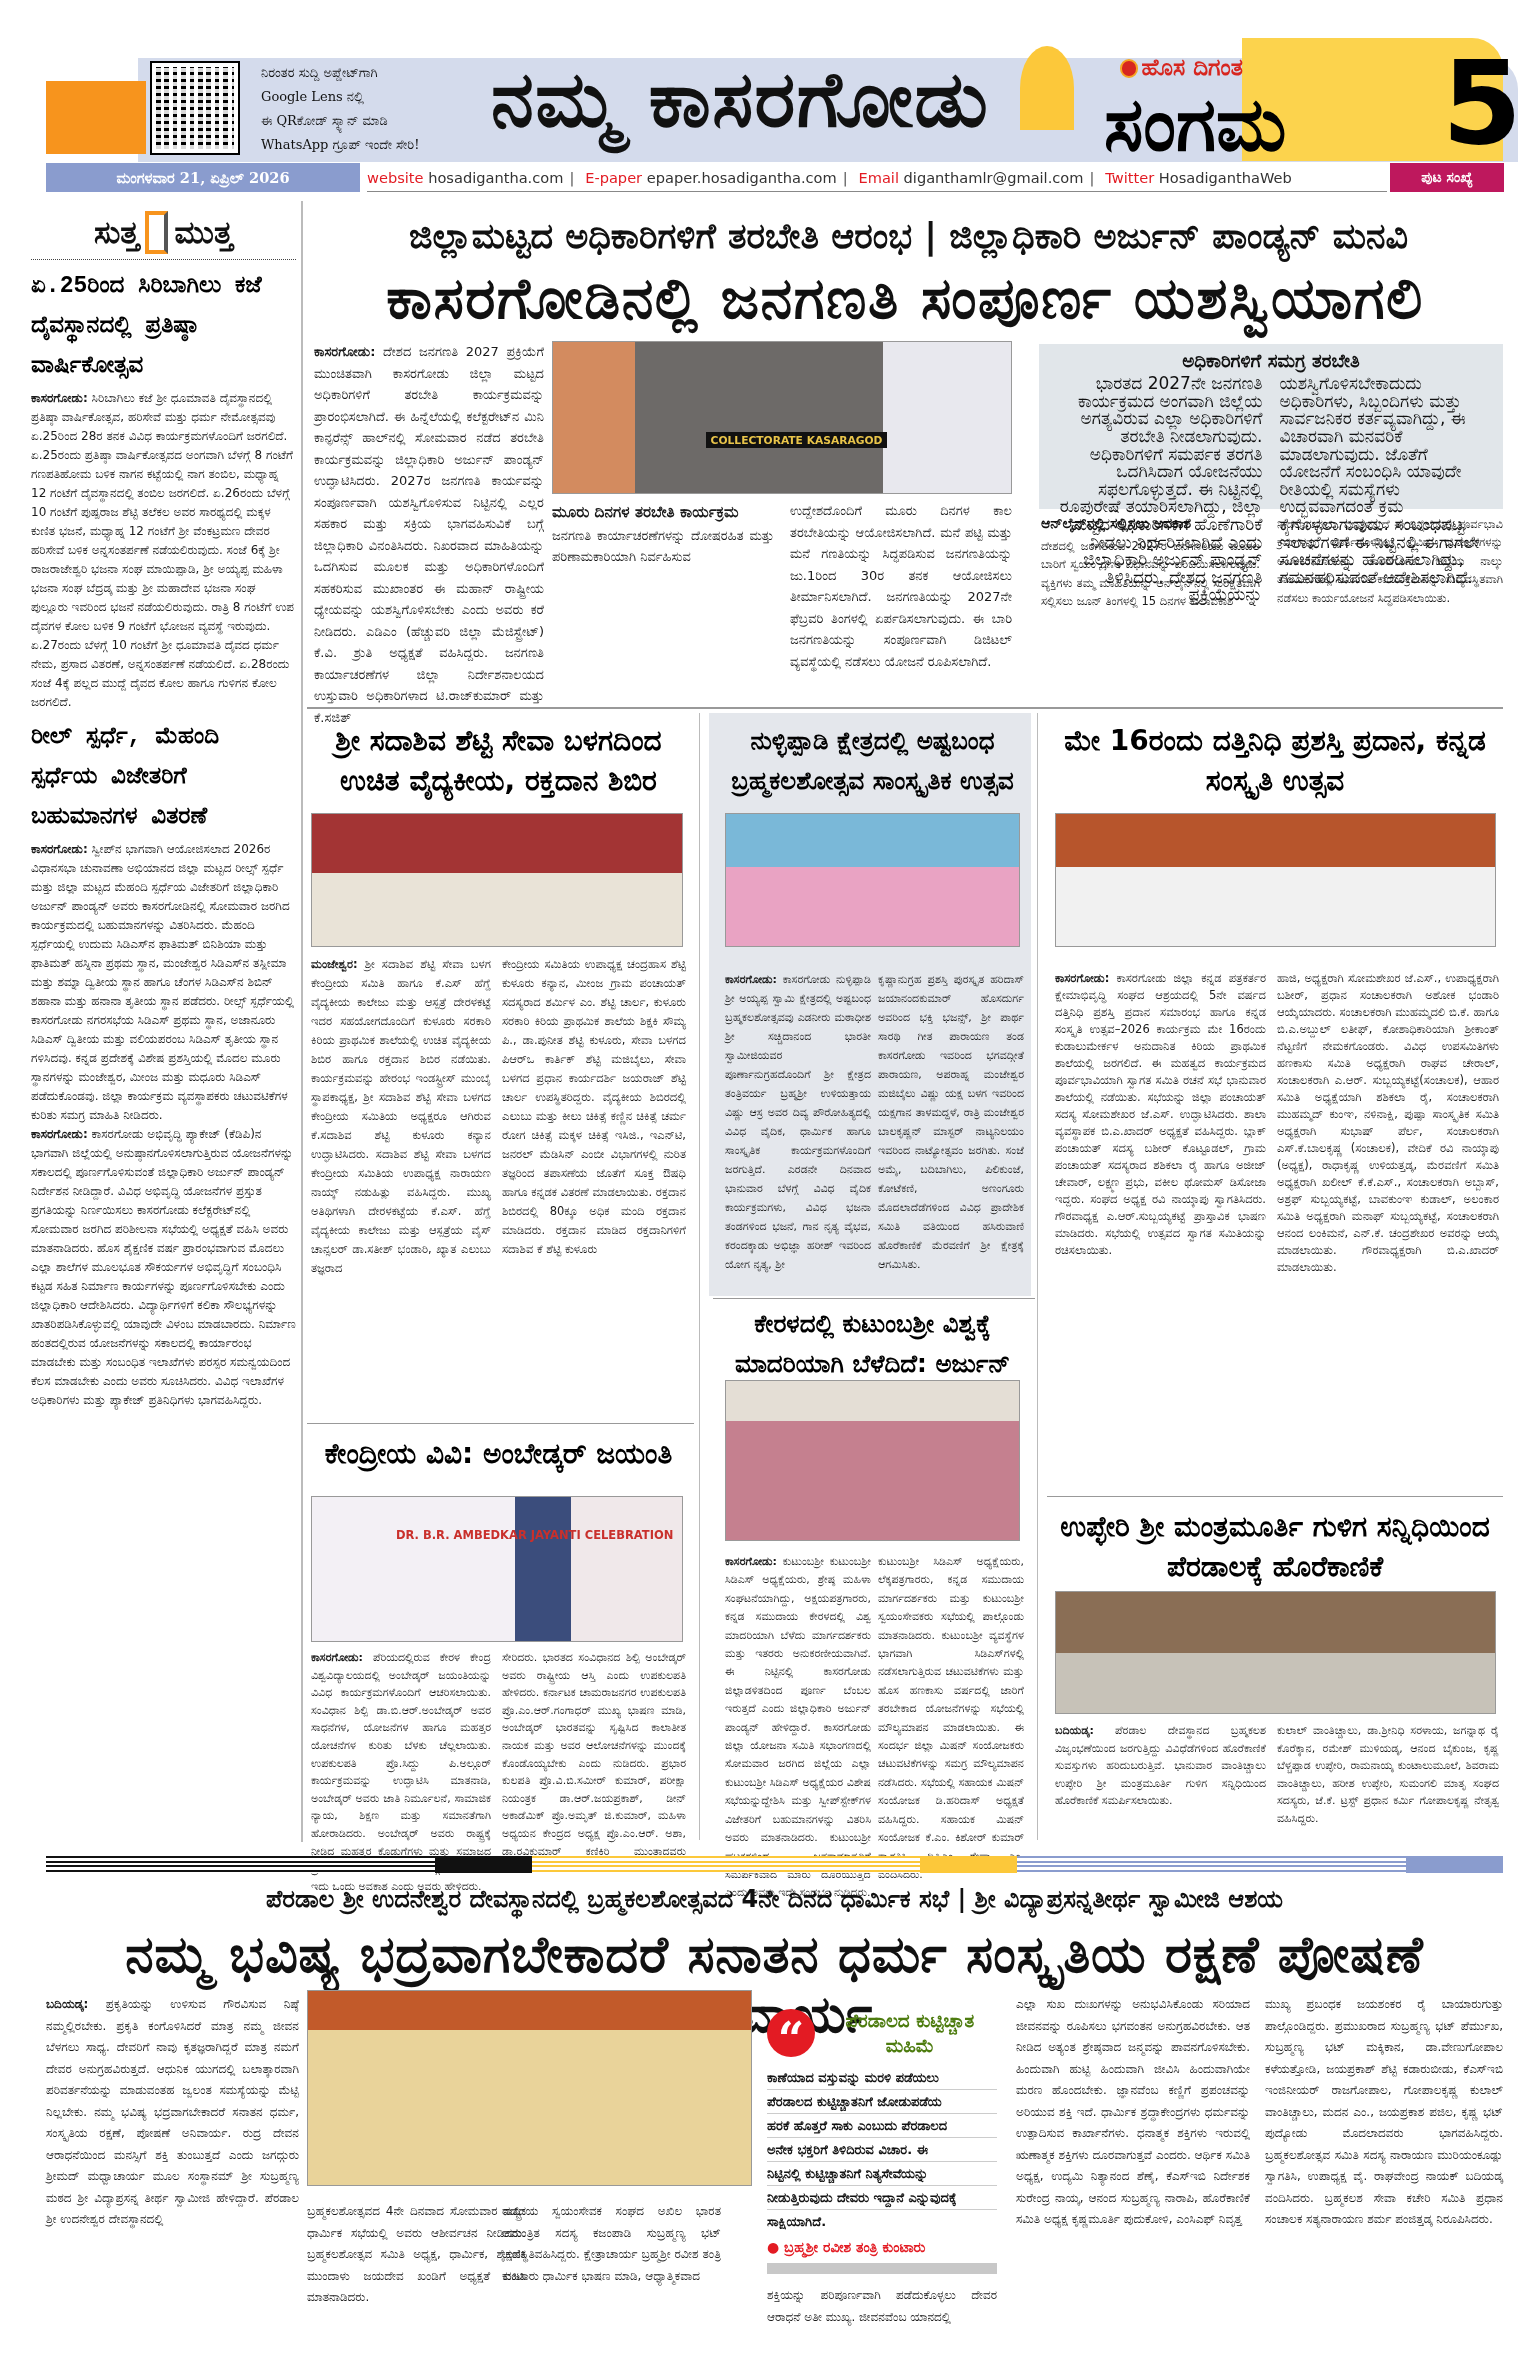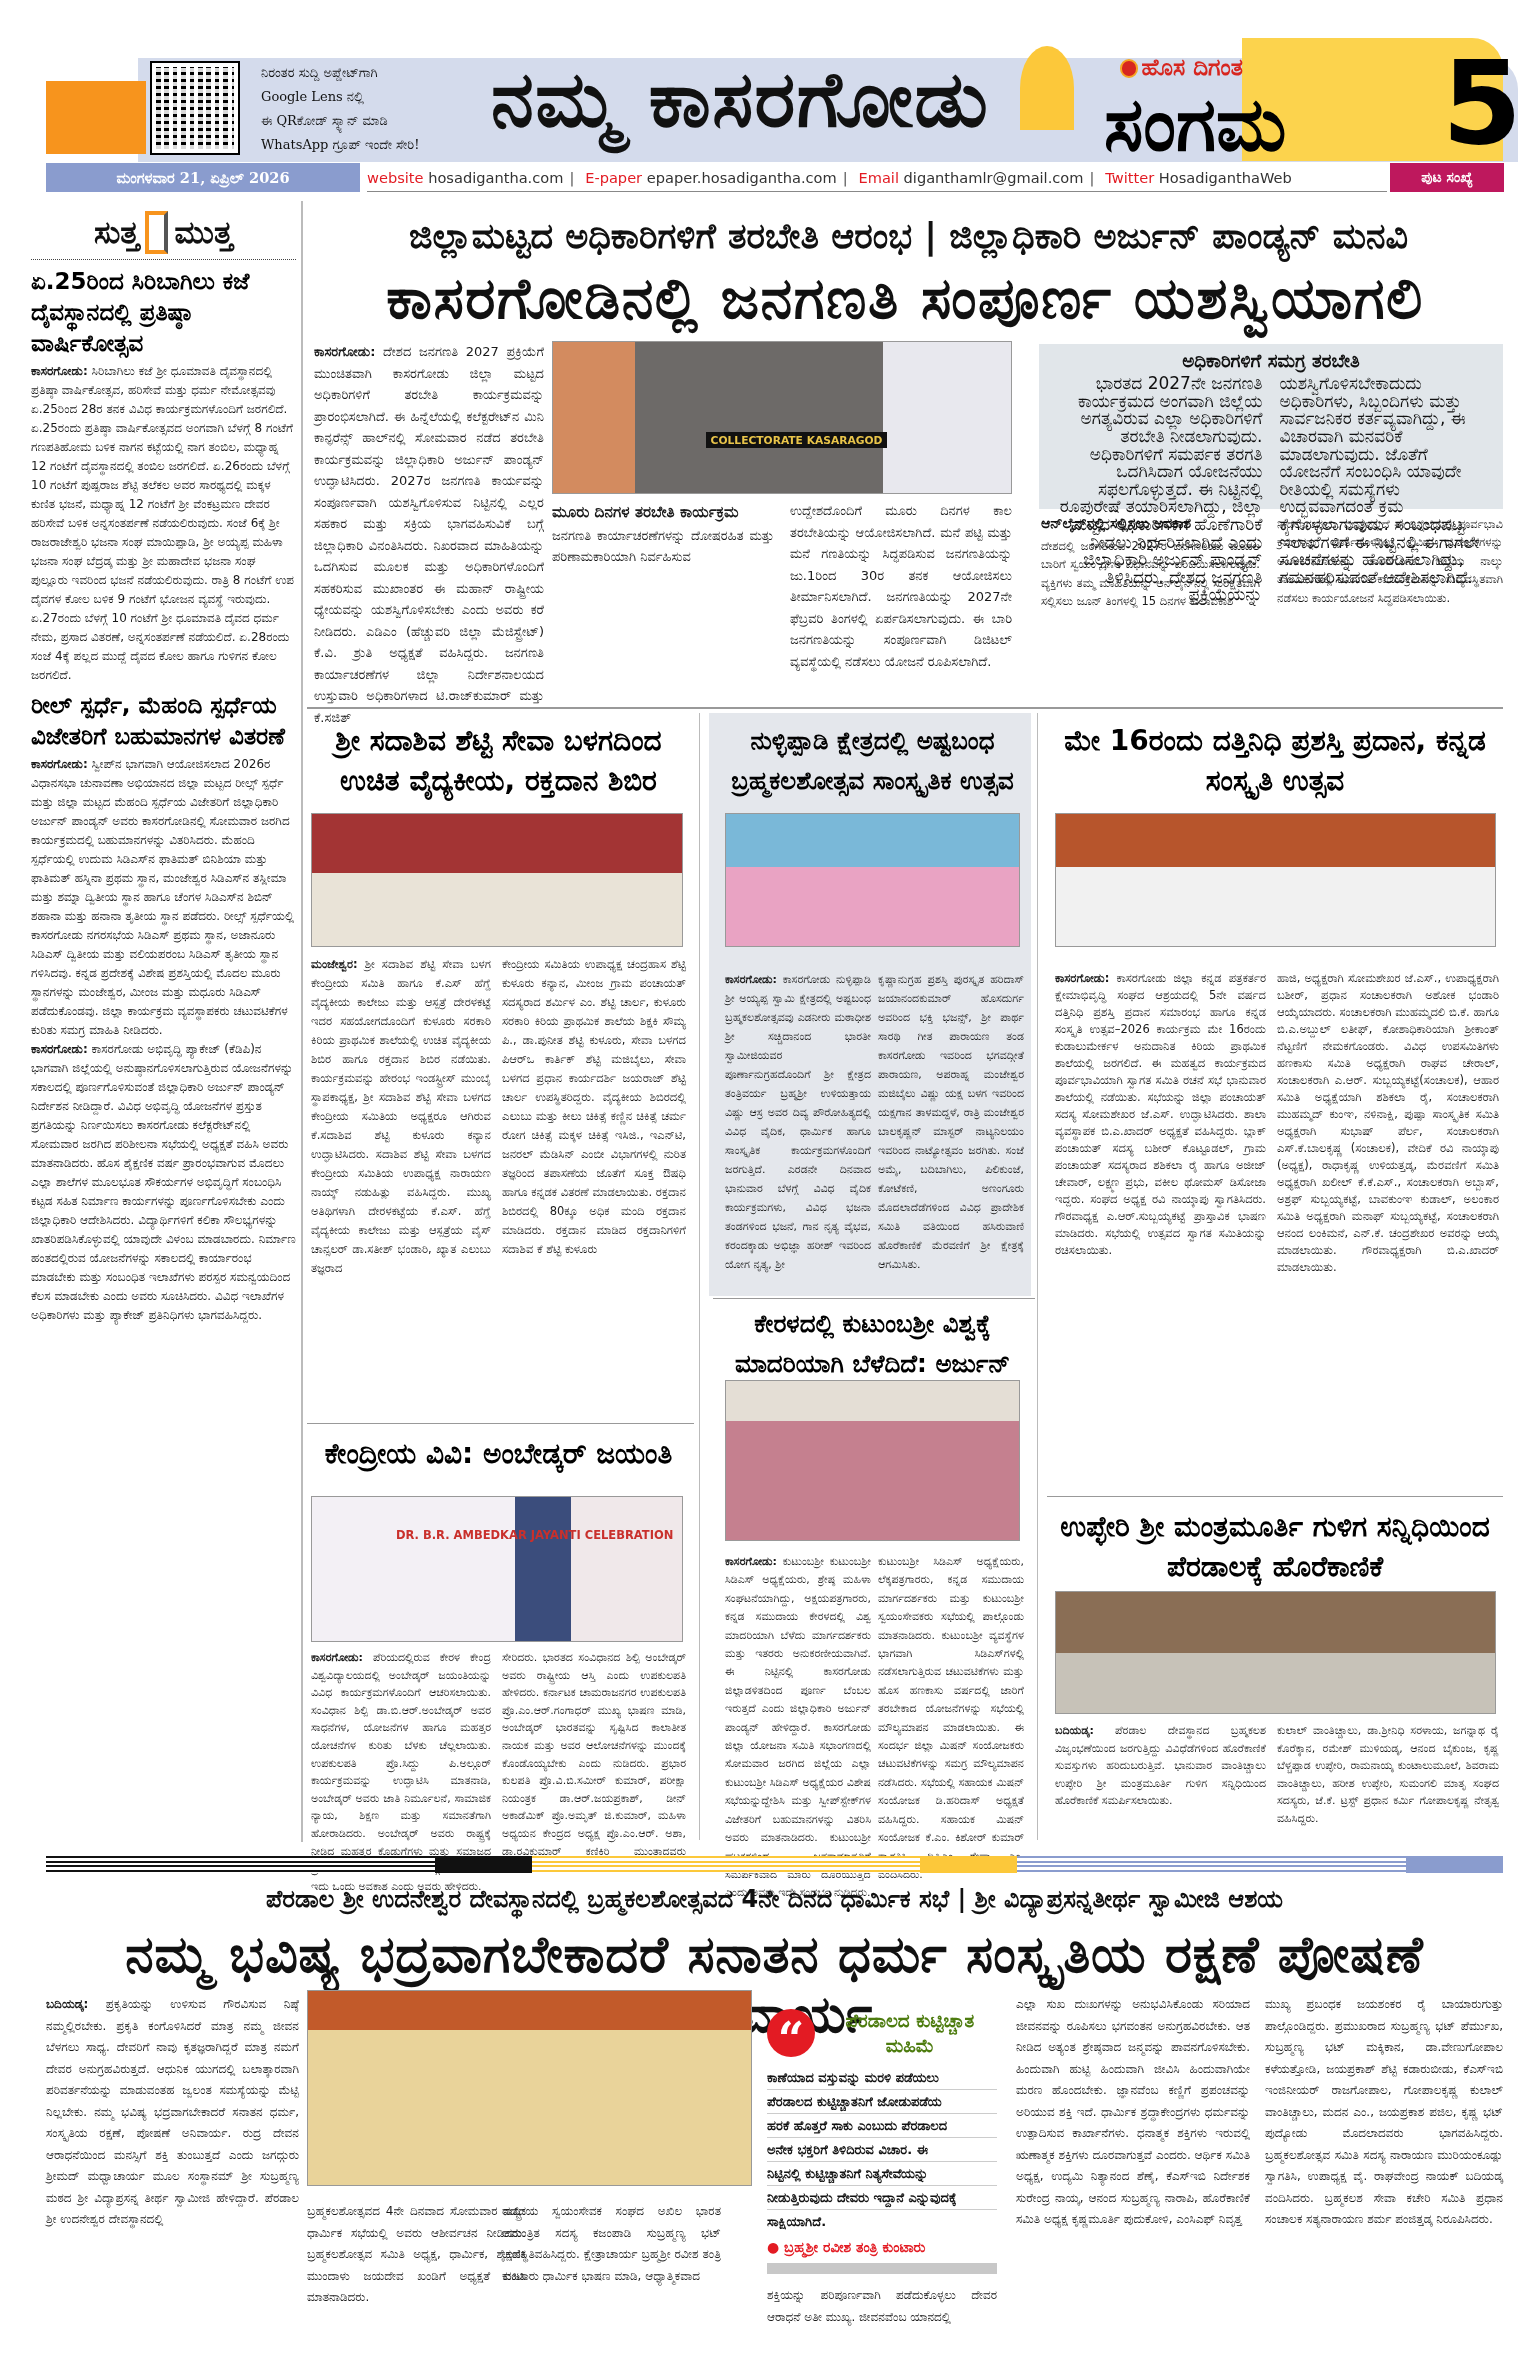--- a/index.html
+++ b/index.html
@@ -32,21 +32,21 @@
   #date-bar { left: 46px; top: 163px; width: 314px; height: 29px; background: #8a9cce; color: #fff; font-size: 14.6px; font-weight: bold; text-align: center; line-height: 29px; font-family:"DejaVu Serif", serif;}
   #links-bar { left: 367px; top: 163px; width: 1020px; height: 29px; font-size: 14.6px; line-height: 29px; color: #333; white-space: nowrap; border-bottom: 1.5px solid #888;}
   #links-bar .lbl { color: #e31b23; }
   #links-bar .sep { color: #555; margin: 0 6.1px; }
   #edition-box { left: 1390px; top: 163px; width: 114px; height: 29px; background: #be185d; color: #fff; font-size: 14px; text-align: center; line-height: 29px; font-weight: bold;}
 
   
   #left-col { left: 31px; top: 206px; width: 265px; }
   #suttamutta { display: flex; align-items: center; justify-content: center; gap: 6.1px; font-size: 31px; font-weight: bold; height: 54px; border-bottom: 1.5px dotted #444; margin-bottom: 6.1px; }
   #suttamutta .door { width: 23px; height: 43px; border: 4.6px solid #f7941d; border-right-color: #555; position: relative; }
-  .left-head { font-size: 23px; line-height: 31px; font-weight: bold; color: #000; margin: 4.6px 0 3.1px; }
+  .left-head { font-size: 23px; line-height: 40px; font-weight: bold; color: #000; margin: 4.6px 0 3.1px; font-family: Liberation Mono, monospace; }
   .left-body { font-size: 12px; line-height: 19px; text-align: left; }
   .left-body .dateline { font-weight: bold; }
 
   
   #lead-kicker { left: 314px; top: 216px; width: 1189px; text-align: center; font-size: 35px; font-weight: bold; }
   #lead-headline { left: 307px; top: 265px; width: 1196px; text-align: center; font-size: 57px; font-weight: bold; letter-spacing: 1.5px; }
   #lead-body-1 { left: 314px; top: 341px; width: 230px; }
   #lead-photo { left: 552px; top: 341px; width: 460px; height: 153px; background:
       linear-gradient(90deg, #d38b5f 0 18%, #6d6a68 18% 72%, #e8e8ee 72% 100%); }
   #lead-body-2 { left: 552px; top: 500px; width: 222px; }

